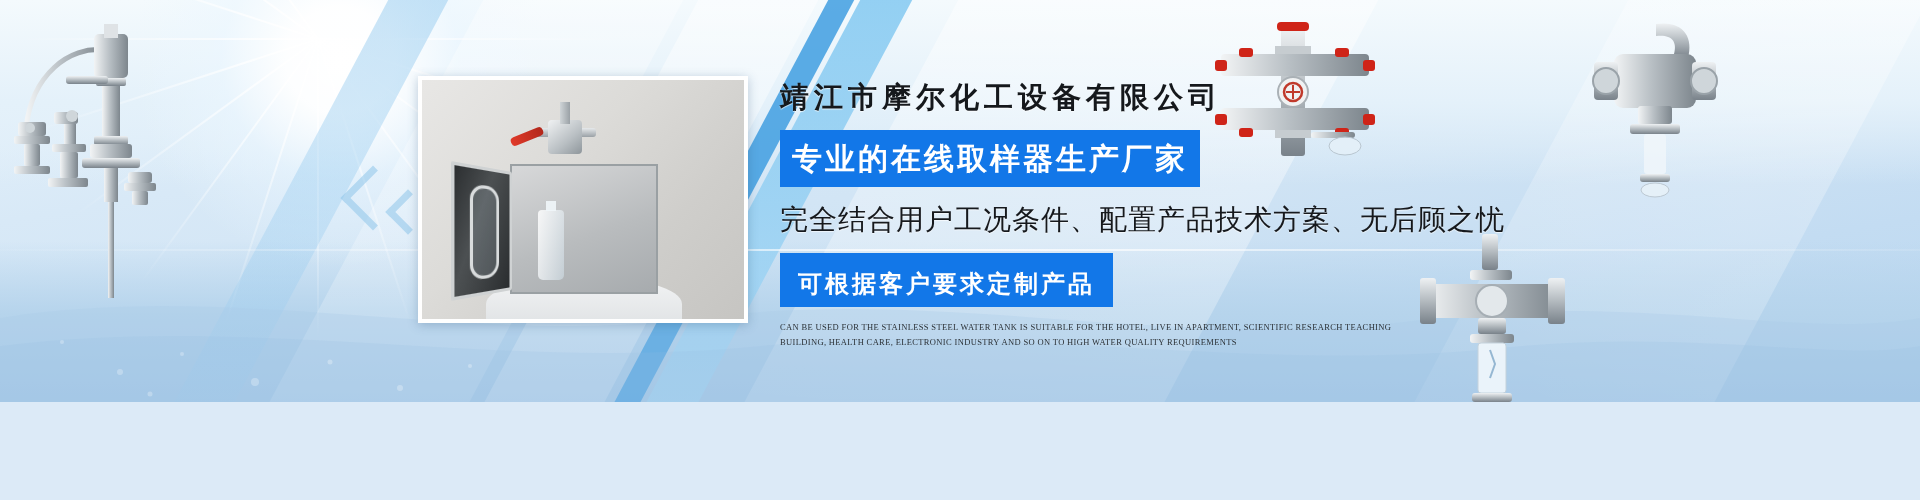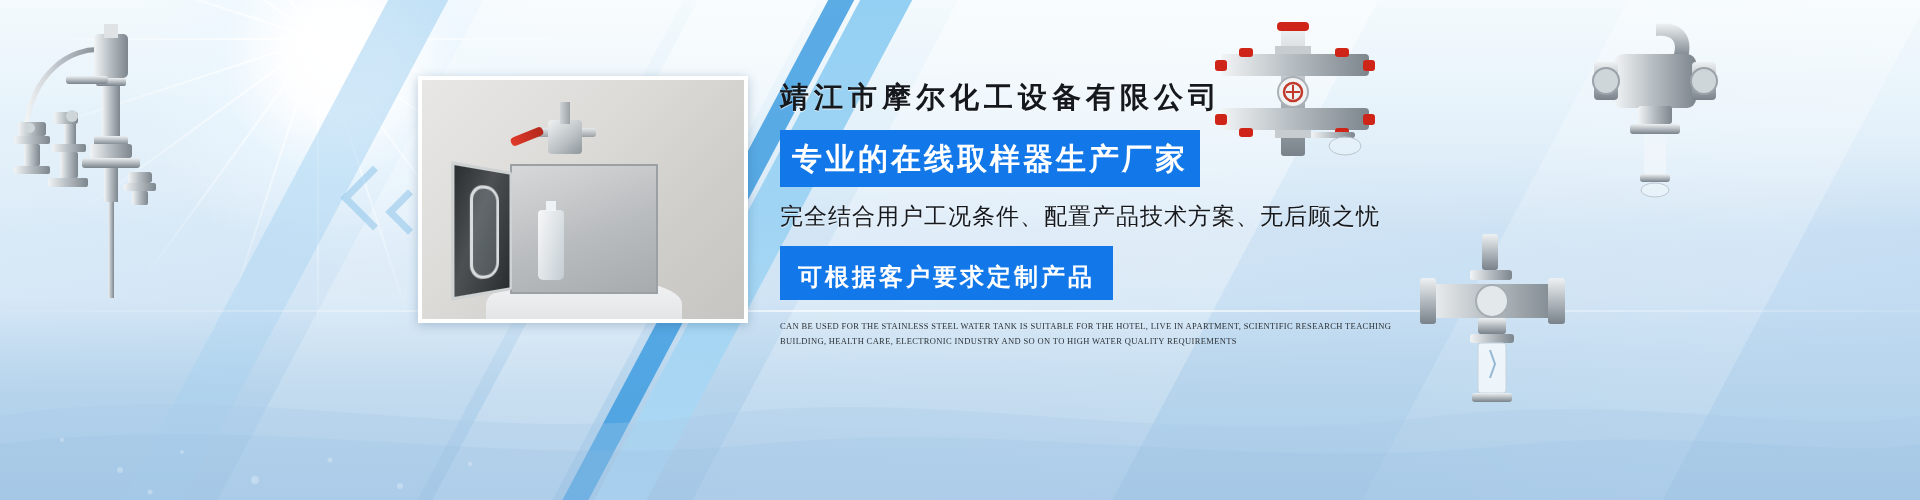--- a/index.html
+++ b/index.html
@@ -1,19 +1,19 @@
 <!DOCTYPE html>
 <html><head>
 <meta charset="utf-8">
 <style>
   * { margin:0; padding:0; box-sizing:border-box; }
   html,body { width:1920px; height:500px; overflow:hidden; }
   body { font-family:"Liberation Sans", sans-serif; background:#dceaf7; }
 
-  .banner { position:relative; width:1920px; height:500px; overflow:hidden;
+  .banner { position:relative; width:1920px; height:402px; overflow:hidden;
     background:linear-gradient(170deg,#eaf4fb 0%,#d8e9f7 30%,#cfe3f4 55%,#c3dcf2 75%,#b9d6ef 100%); }
 
   
   .bg-top-light { position:absolute; left:0; top:0; width:100%; height:46%;
     background:linear-gradient(180deg,#f4fafd 0%,#e4f1fa 55%,rgba(222,238,250,0) 100%); }
   .bg-bottom { position:absolute; left:0; bottom:0; width:100%; height:40%;
     background:linear-gradient(180deg,rgba(176,209,236,0) 0%,#b6d4ec 45%,#a9cbe8 100%); }
   .horizon { position:absolute; left:0; top:62%; width:100%; height:2px;
     background:linear-gradient(90deg,rgba(255,255,255,.05),rgba(255,255,255,.75),rgba(255,255,255,.1)); }
 
@@ -80,25 +80,25 @@
   .eq-valve { position:absolute; left:1590px; top:14px; width:130px; height:200px; }
   .eq-ball  { position:absolute; left:1420px; top:232px; width:145px; height:185px; }
 
   
   .txt { position:absolute; left:780px; top:78px; width:640px; }
   .company { font-family:"Liberation Serif", serif; font-size:29px; font-weight:700;
     letter-spacing:5px; color:#15181c; white-space:nowrap;
     text-shadow:0 1px 1px rgba(255,255,255,.7); }
   .hl1 { display:inline-block; margin-top:12px; background:#1277e8; color:#fff;
     font-size:30px; font-weight:700; letter-spacing:3px; padding:9px 12px 7px; white-space:nowrap; }
-  .line3 { margin-top:14px; font-size:23px; letter-spacing:1px; color:#16191d;
+  .line3 { margin-top:14px; font-size:28px; letter-spacing:1px; color:#16191d;
     white-space:nowrap; text-shadow:0 1px 1px rgba(255,255,255,.65); }
   .hl2 { display:inline-block; margin-top:14px; background:#1277e8; color:#fff;
     font-size:24px; font-weight:700; letter-spacing:3px; padding:15px 18px 7px; white-space:nowrap; }
-  .eng { margin-top:19px; width:612px; font-family:"Liberation Serif", serif;
+  .eng { margin-top:13px; width:612px; font-family:"Liberation Serif", serif;
     font-size:8.5px; line-height:1.82; letter-spacing:.35px; color:#2b3136; }
 
   
   .wm { position:absolute; left:215px; bottom:38px; font-family:"Liberation Serif", serif;
     font-size:42px; font-weight:700; font-style:italic; letter-spacing:2px;
     color:rgba(255,255,255,.88); text-shadow:0 1px 2px rgba(120,155,185,.5); }
   .wm sup { font-size:17px; vertical-align:super; }
 </style>
 </head>
 <body>

